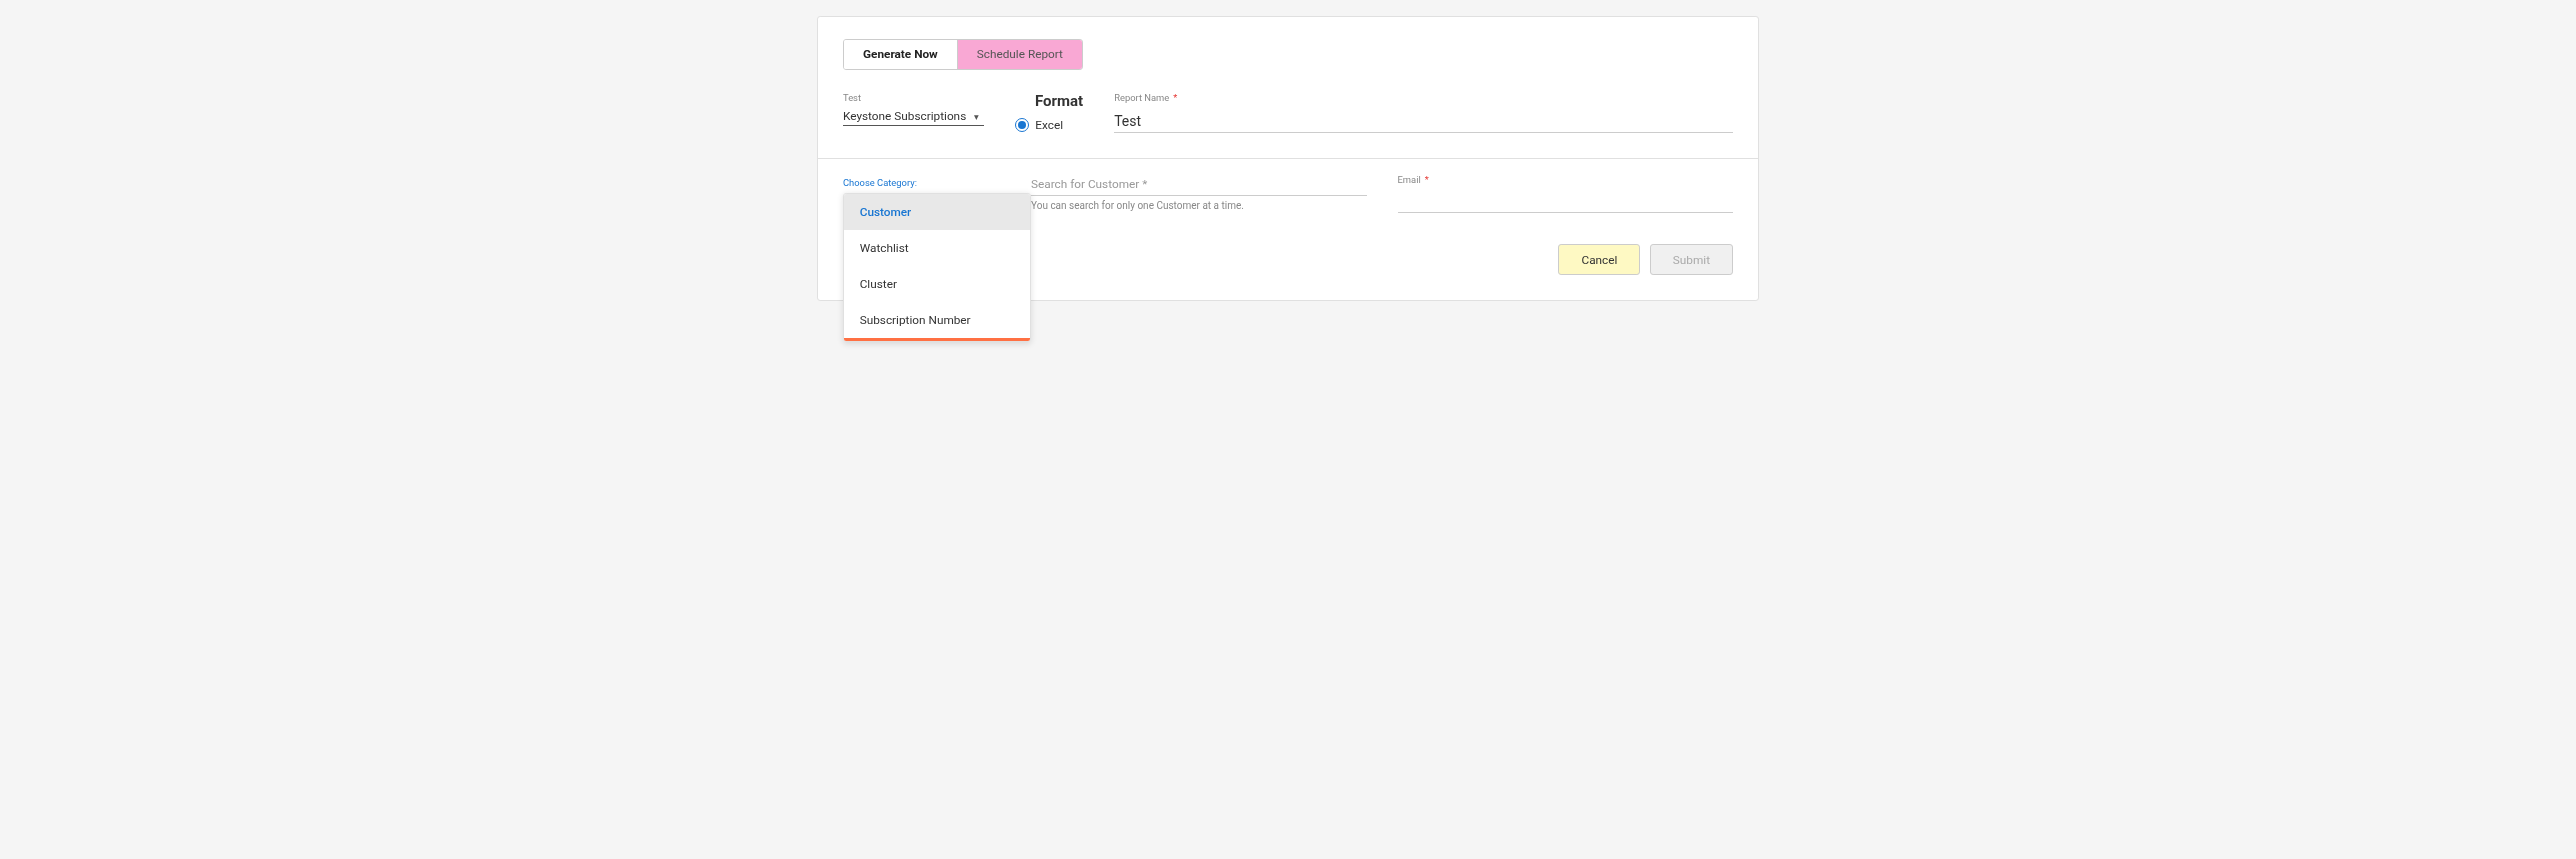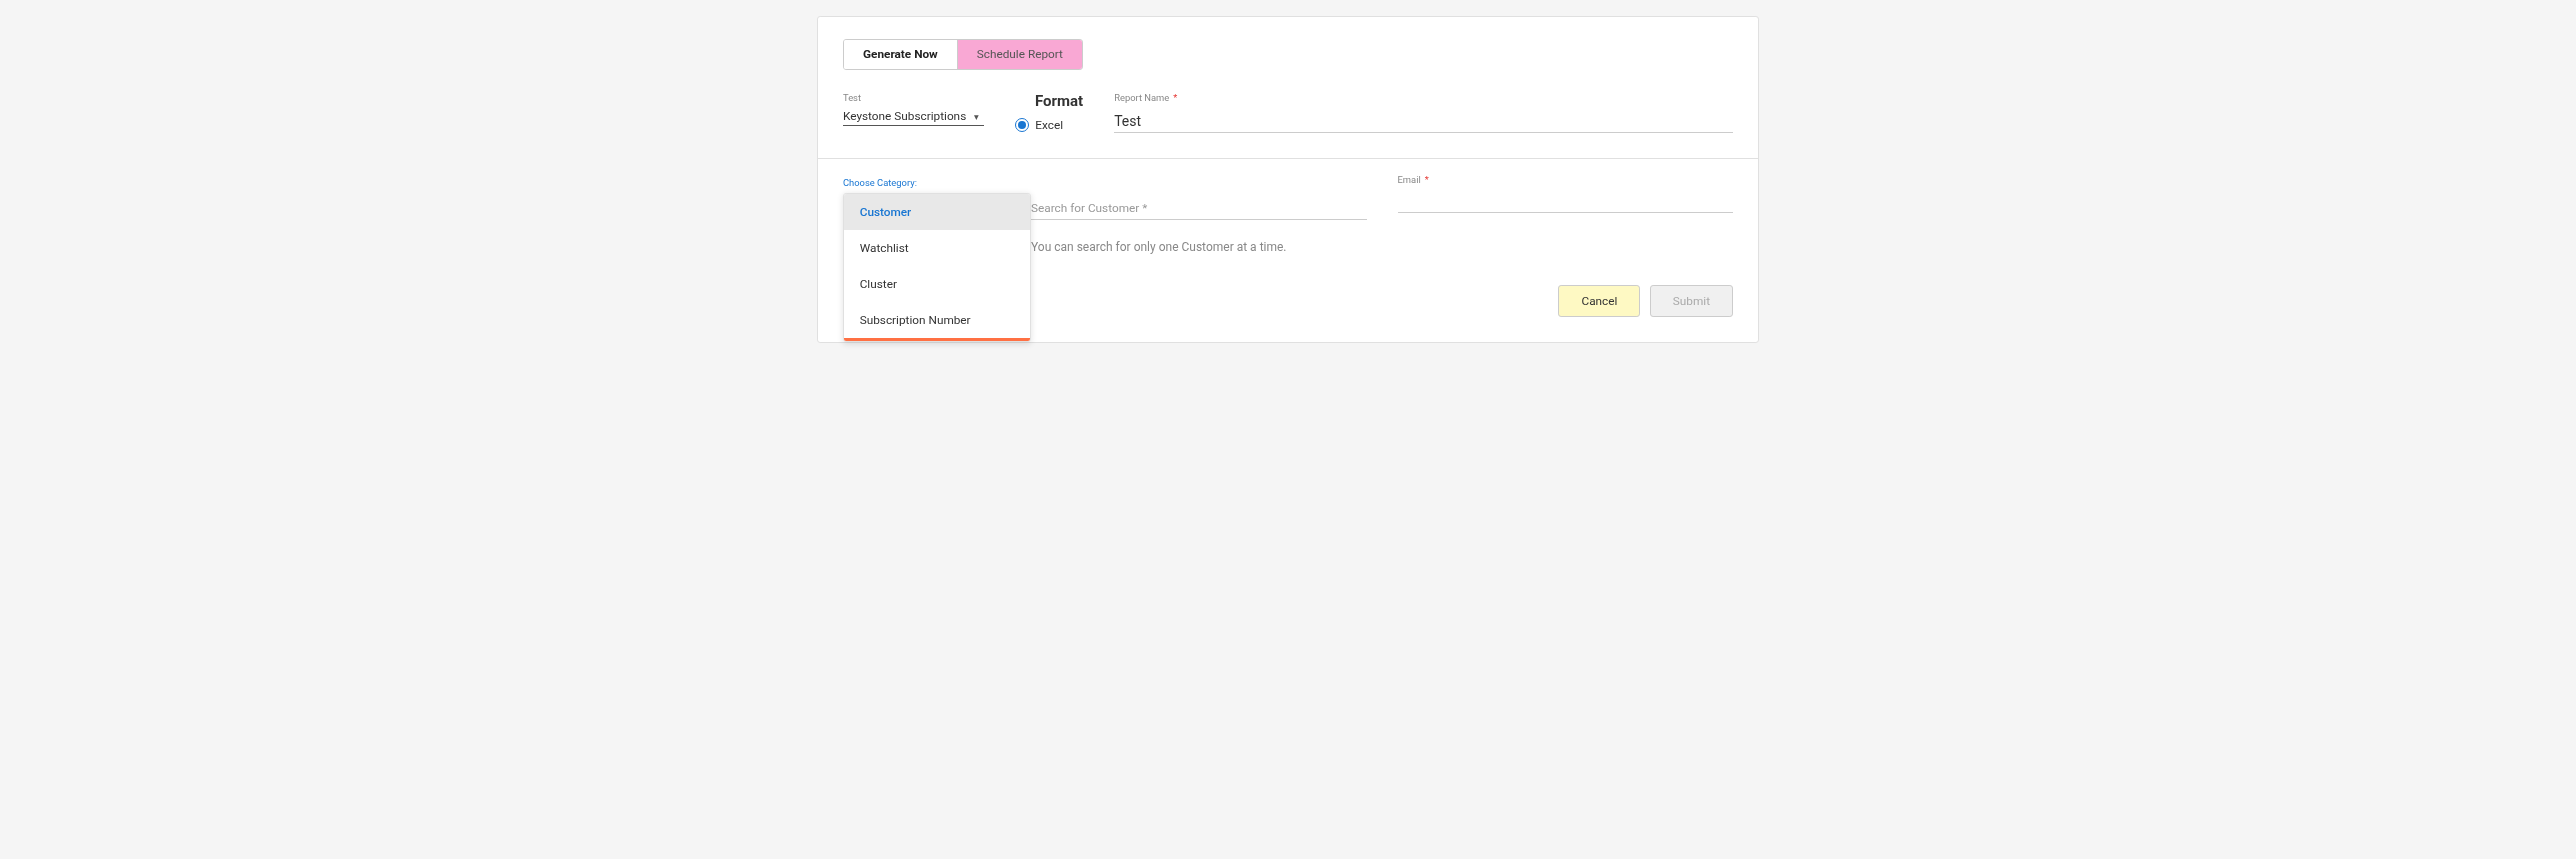--- a/index.html
+++ b/index.html
@@ -233,42 +233,40 @@
     .search-customer-group {
       flex: 1;
       min-width: 235px;
       display: flex;
       flex-direction: column;
       gap: 4.7px;
     }
 
     .search-input-wrapper {
       position: relative;
-      margin-top: 24px;
     }
 
     .search-input {
       width: 100%;
       border: none;
       border-bottom: 0.8px solid #ccc;
       padding: 3.1px 0;
       font-size: 11.8px;
       color: #333;
       outline: none;
       background: transparent;
     }
 
     .search-input::placeholder {
       color: #999;
     }
 
     .search-hint {
-      font-size: 12px;
+      font-size: 10px;
       color: #888;
-      margin-top: 16px;
     }
 
     .email-group {
       flex: 1;
       min-width: 235px;
     }
 
     .email-input {
       width: 100%;
       border: none;

